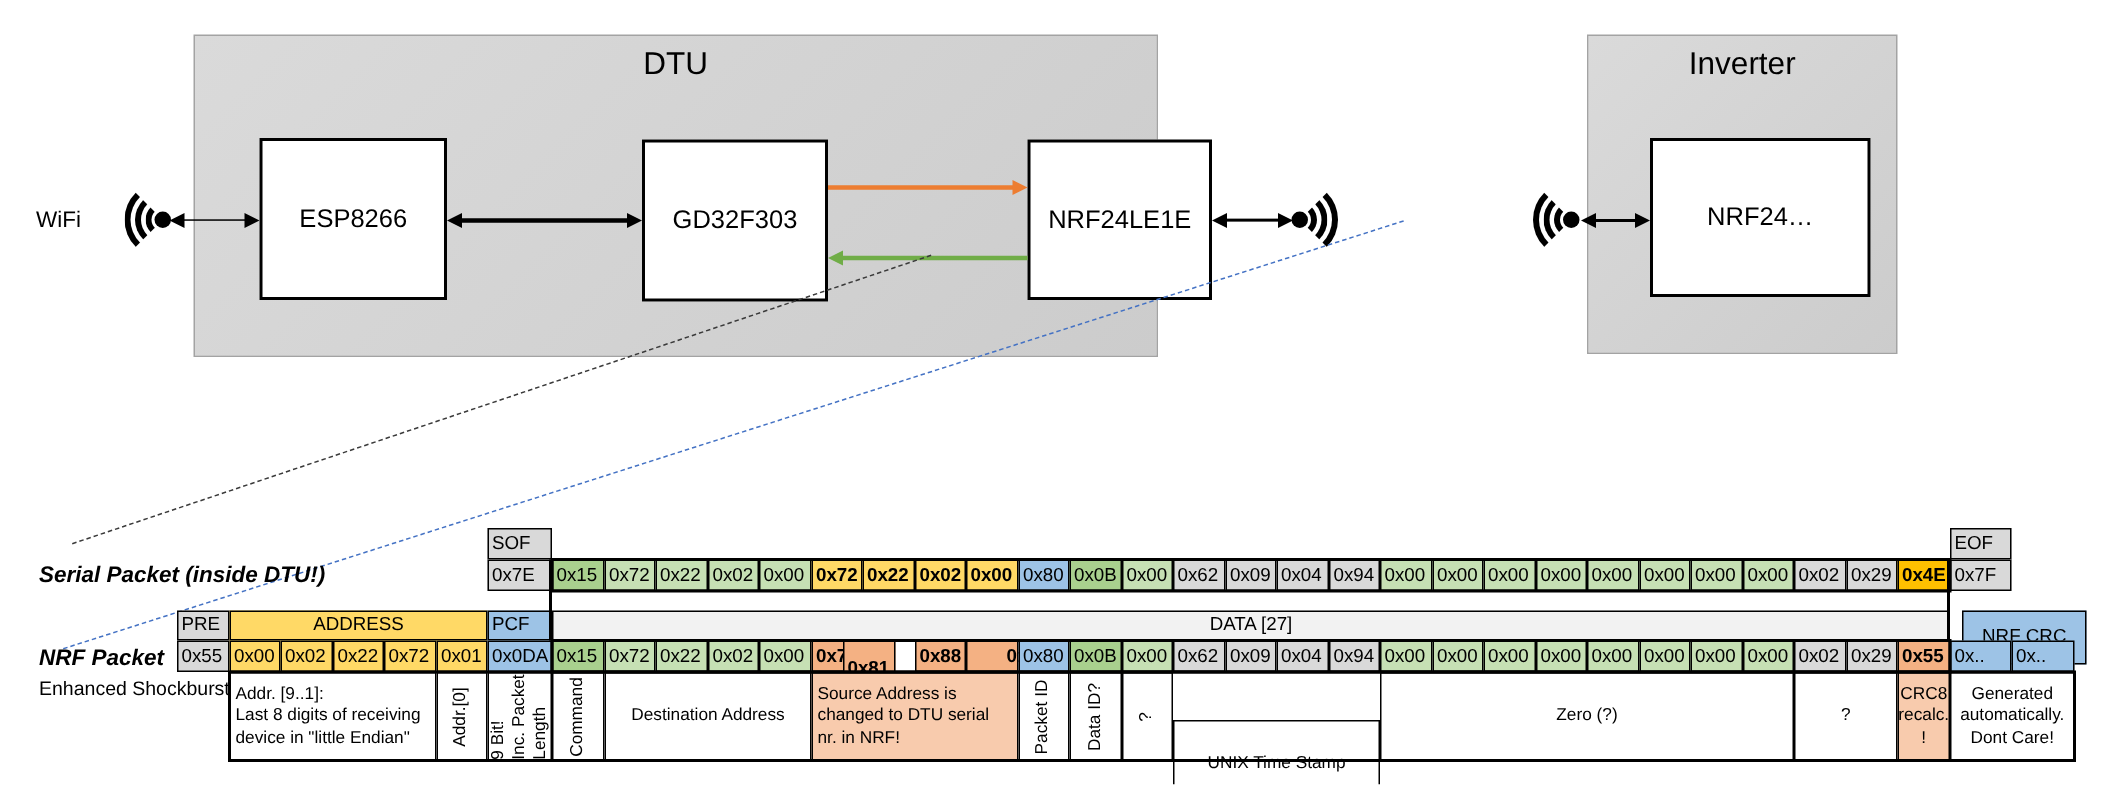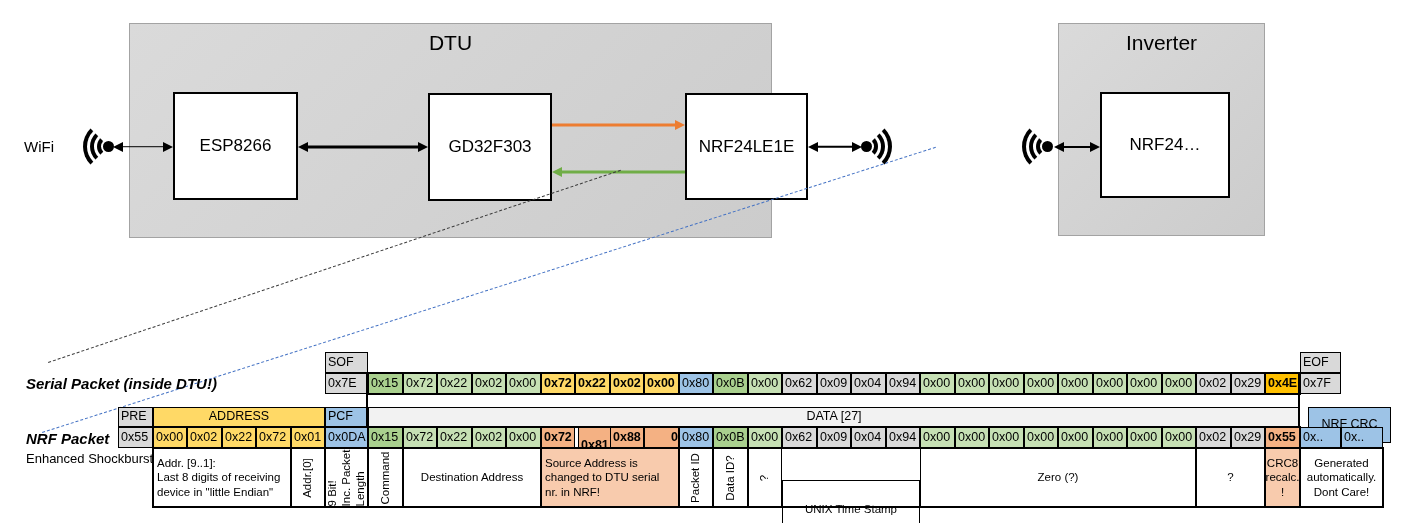--- a/index.html
+++ b/index.html
@@ -85,21 +85,21 @@
 
   <div class="comp" style="left:173px;top:92px;width:125px;height:108px">
     <span>ESP8266</span>
   </div>
   <div class="comp" style="left:428px;top:93px;width:124px;height:108px">
     <span>GD32F303</span>
   </div>
   <div class="comp" style="left:685px;top:93px;width:123px;height:107px">
     <span>NRF24LE1E</span>
   </div>
-  <div class="comp" style="left:1100px;top:92px;width:130px;height:106px">
+  <div class="comp" style="left:1100px;top:92px;width:147px;height:106px">
     <span>NRF24…</span>
   </div>
 
   <div class="arrow" style="left:113px;top:139px;width:60px;height:15px">
     <i class="ah l"></i>
       <i class="ln" style="height:1.6px"></i>
       <i class="ah r"></i>
   </div>
   <div class="arrow" style="left:298px;top:139px;width:130px;height:15px">
     <i class="ah l"></i>
@@ -188,21 +188,21 @@
       <div class="cell c-au" style="left: 222px; top: 427px; width: 34px; height: 21px;">0x22</div>
       <div class="cell c-au" style="left: 256px; top: 427px; width: 35px; height: 21px;">0x72</div>
       <div class="cell c-au" style="left: 291px; top: 427px; width: 34px; height: 21px;">0x01</div>
       <div class="cell c-bl" style="left: 325px; top: 427px; width: 43px; height: 21px;">0x0DA</div>
       <div class="cell c-gd" style="left: 368px; top: 427px; width: 35px; height: 21px;">0x15</div>
       <div class="cell c-gl" style="left: 403px; top: 427px; width: 34px; height: 21px;">0x72</div>
       <div class="cell c-gl" style="left: 437px; top: 427px; width: 35px; height: 21px;">0x22</div>
       <div class="cell c-gl" style="left: 472px; top: 427px; width: 34px; height: 21px;">0x02</div>
       <div class="cell c-gl" style="left: 506px; top: 427px; width: 35px; height: 21px;">0x00</div>
       <div class="cell c-sa b" style="left: 541px; top: 427px; width: 34px; height: 21px;">0x72</div>
-      <div class="cell c-sa b" style="left: 578px; top: 427px; width: 35px; height: 38px;">0x81</div>
+      <div class="cell c-sa b" style="left: 562px; top: 427px; width: 35px; height: 38px;">0x81</div>
       <div class="cell c-sa b" style="left: 610px; top: 427px; width: 34px; height: 21px;">0x88</div>
       <div class="cell c-sa b" style="left: 644px; top: 427px; width: 35px; height: 21px; padding-left: 26px;">0x32</div>
       <div class="cell c-bl" style="left: 679px; top: 427px; width: 34px; height: 21px;">0x80</div>
       <div class="cell c-gd" style="left: 713px; top: 427px; width: 35px; height: 21px;">0x0B</div>
       <div class="cell c-gl" style="left: 748px; top: 427px; width: 34px; height: 21px;">0x00</div>
       <div class="cell c-gy" style="left: 782px; top: 427px; width: 35px; height: 21px;">0x62</div>
       <div class="cell c-gy" style="left: 817px; top: 427px; width: 34px; height: 21px;">0x09</div>
       <div class="cell c-gy" style="left: 851px; top: 427px; width: 35px; height: 21px;">0x04</div>
       <div class="cell c-gy" style="left: 886px; top: 427px; width: 34px; height: 21px;">0x94</div>
       <div class="cell c-gl" style="left: 920px; top: 427px; width: 35px; height: 21px;">0x00</div>

